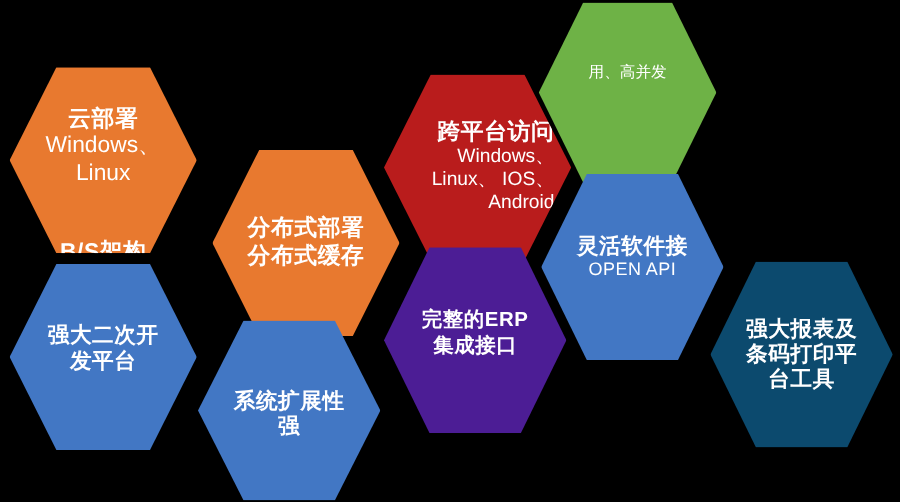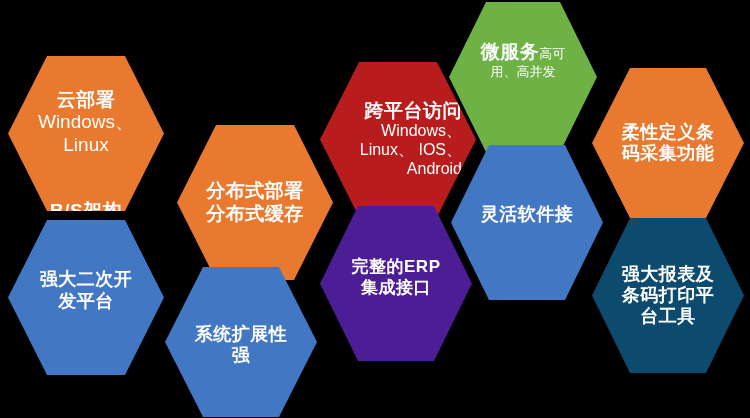--- a/index.html
+++ b/index.html
@@ -91,37 +91,29 @@
     <div class="inner">
       <span class="ttl">跨平台访问</span>
       <span class="sub">Windows、</span>
       <span class="sub">Linux、  IOS、</span>
       <span class="sub">Android</span>
     </div>
   </div>
 
   <div class="hex s-micro" style="left:449px;top:2px;width:148px;height:150px;background:#6EB246;">
     <div class="inner" style="margin-top:-34px;">
-      <span style="display:block;">
-        <span class="ttl" style="display:inline;">微服务</span><span class="inline-sub">高可</span>
-      </span>
       <span class="inline-sub" style="display:block;">用、高并发</span>
     </div>
   </div>
 
-  <div class="hex s-flex" style="left:592px;top:68px;width:152px;height:150px;background:#E8792F;">
-    <div class="inner">
-      <span class="ttl">柔性定义条</span>
-      <span class="ttl">码采集功能</span>
-    </div>
-  </div>
 
   <div class="hex s-open" style="left:451px;top:145px;width:152px;height:155px;background:#4277C4;">
     <div class="inner" style="margin-top:-16px;">
       <span class="ttl">灵活软件接</span>
+      <span class="sub">OPEN API</span>
     </div>
   </div>
 
   <div class="hex s-erp" style="left:320px;top:206px;width:152px;height:155px;background:#4c1d95;text-align:center;">
     <div class="inner" style="margin-top:-12px;">
       <span class="ttl">完整的ERP</span>
       <span class="ttl">集成接口</span>
     </div>
   </div>
 

